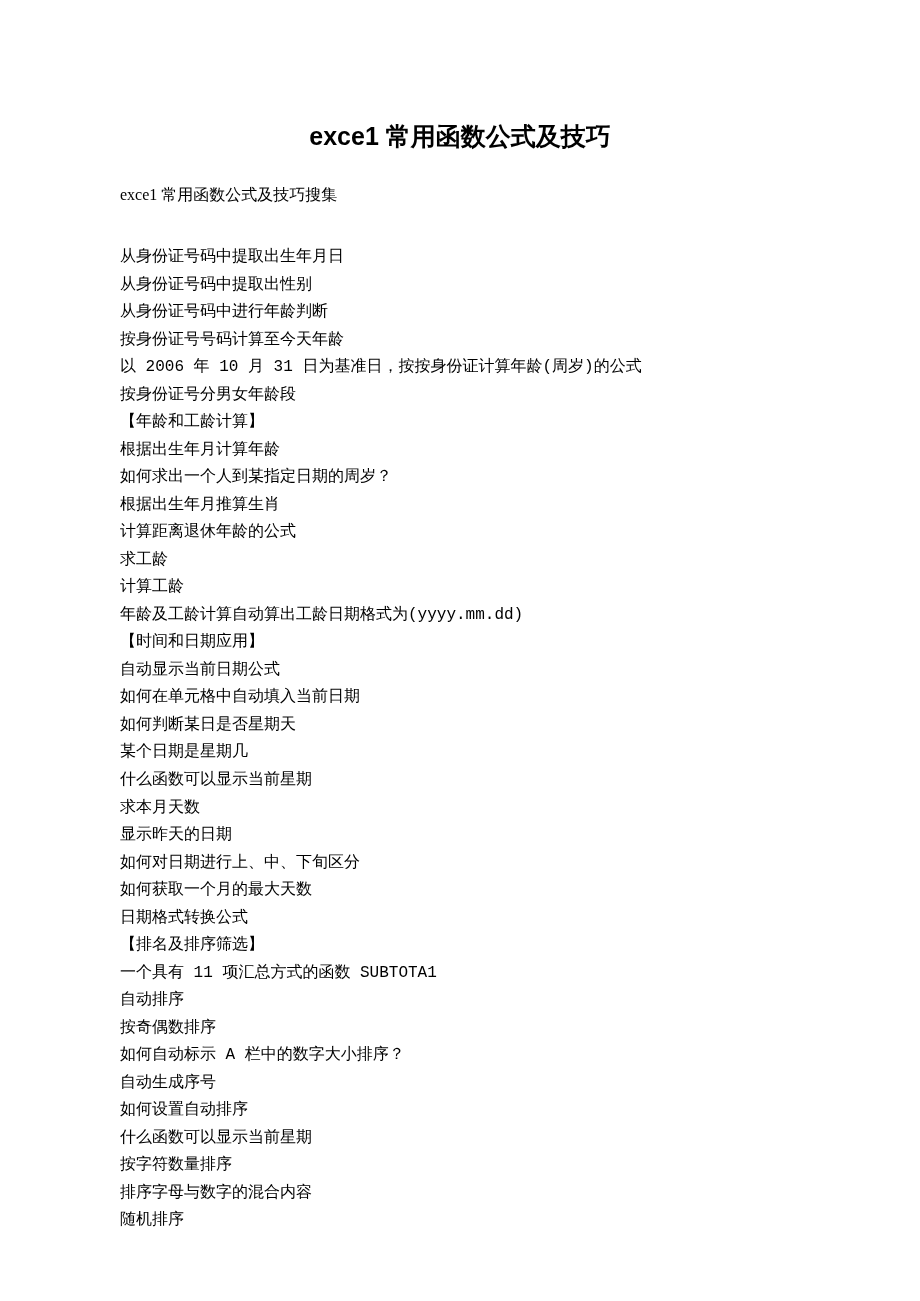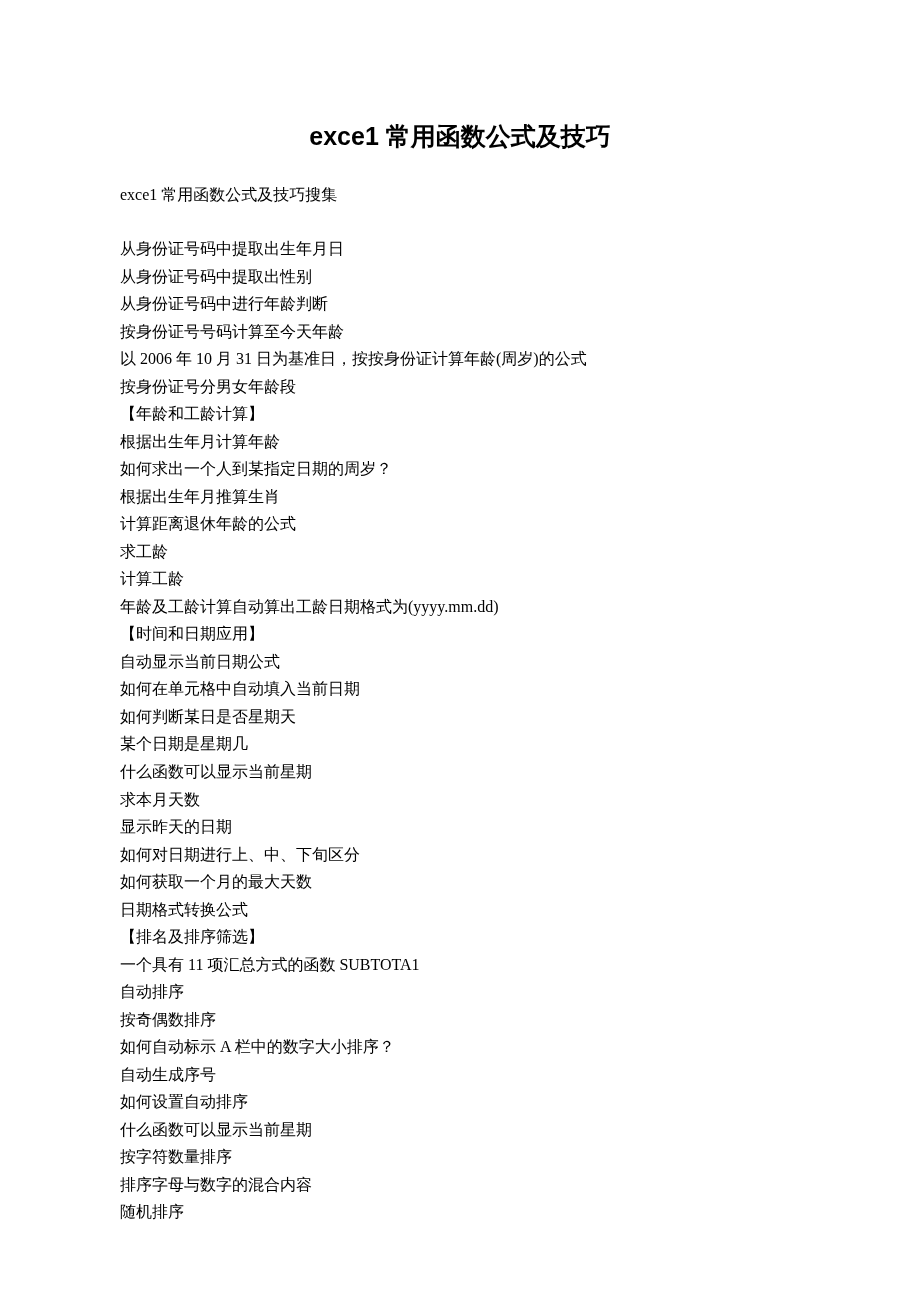--- a/index.html
+++ b/index.html
@@ -18,30 +18,31 @@
       font-family: "Microsoft YaHei", "SimHei", sans-serif;
       font-size: 25px;
       font-weight: bold;
       text-align: center;
       margin-bottom: 28px;
       color: #000;
     }
     .subtitle {
       font-size: 16px;
       color: #000;
-      margin-bottom: 27px;
+      margin-bottom: 36px;
       line-height: 1.7;
     }
     .content {
       font-size: 16px;
       color: #000;
       line-height: 1.72;
     }
     .content p {
       margin: 0;
+      font-family: Liberation Mono, monospace;
     }
   </style>
 </head>
 <body>
 
 <h1 class="title">exce1 常用函数公式及技巧</h1>
 
 <p class="subtitle">exce1 常用函数公式及技巧搜集</p>
 
 <div class="content">

